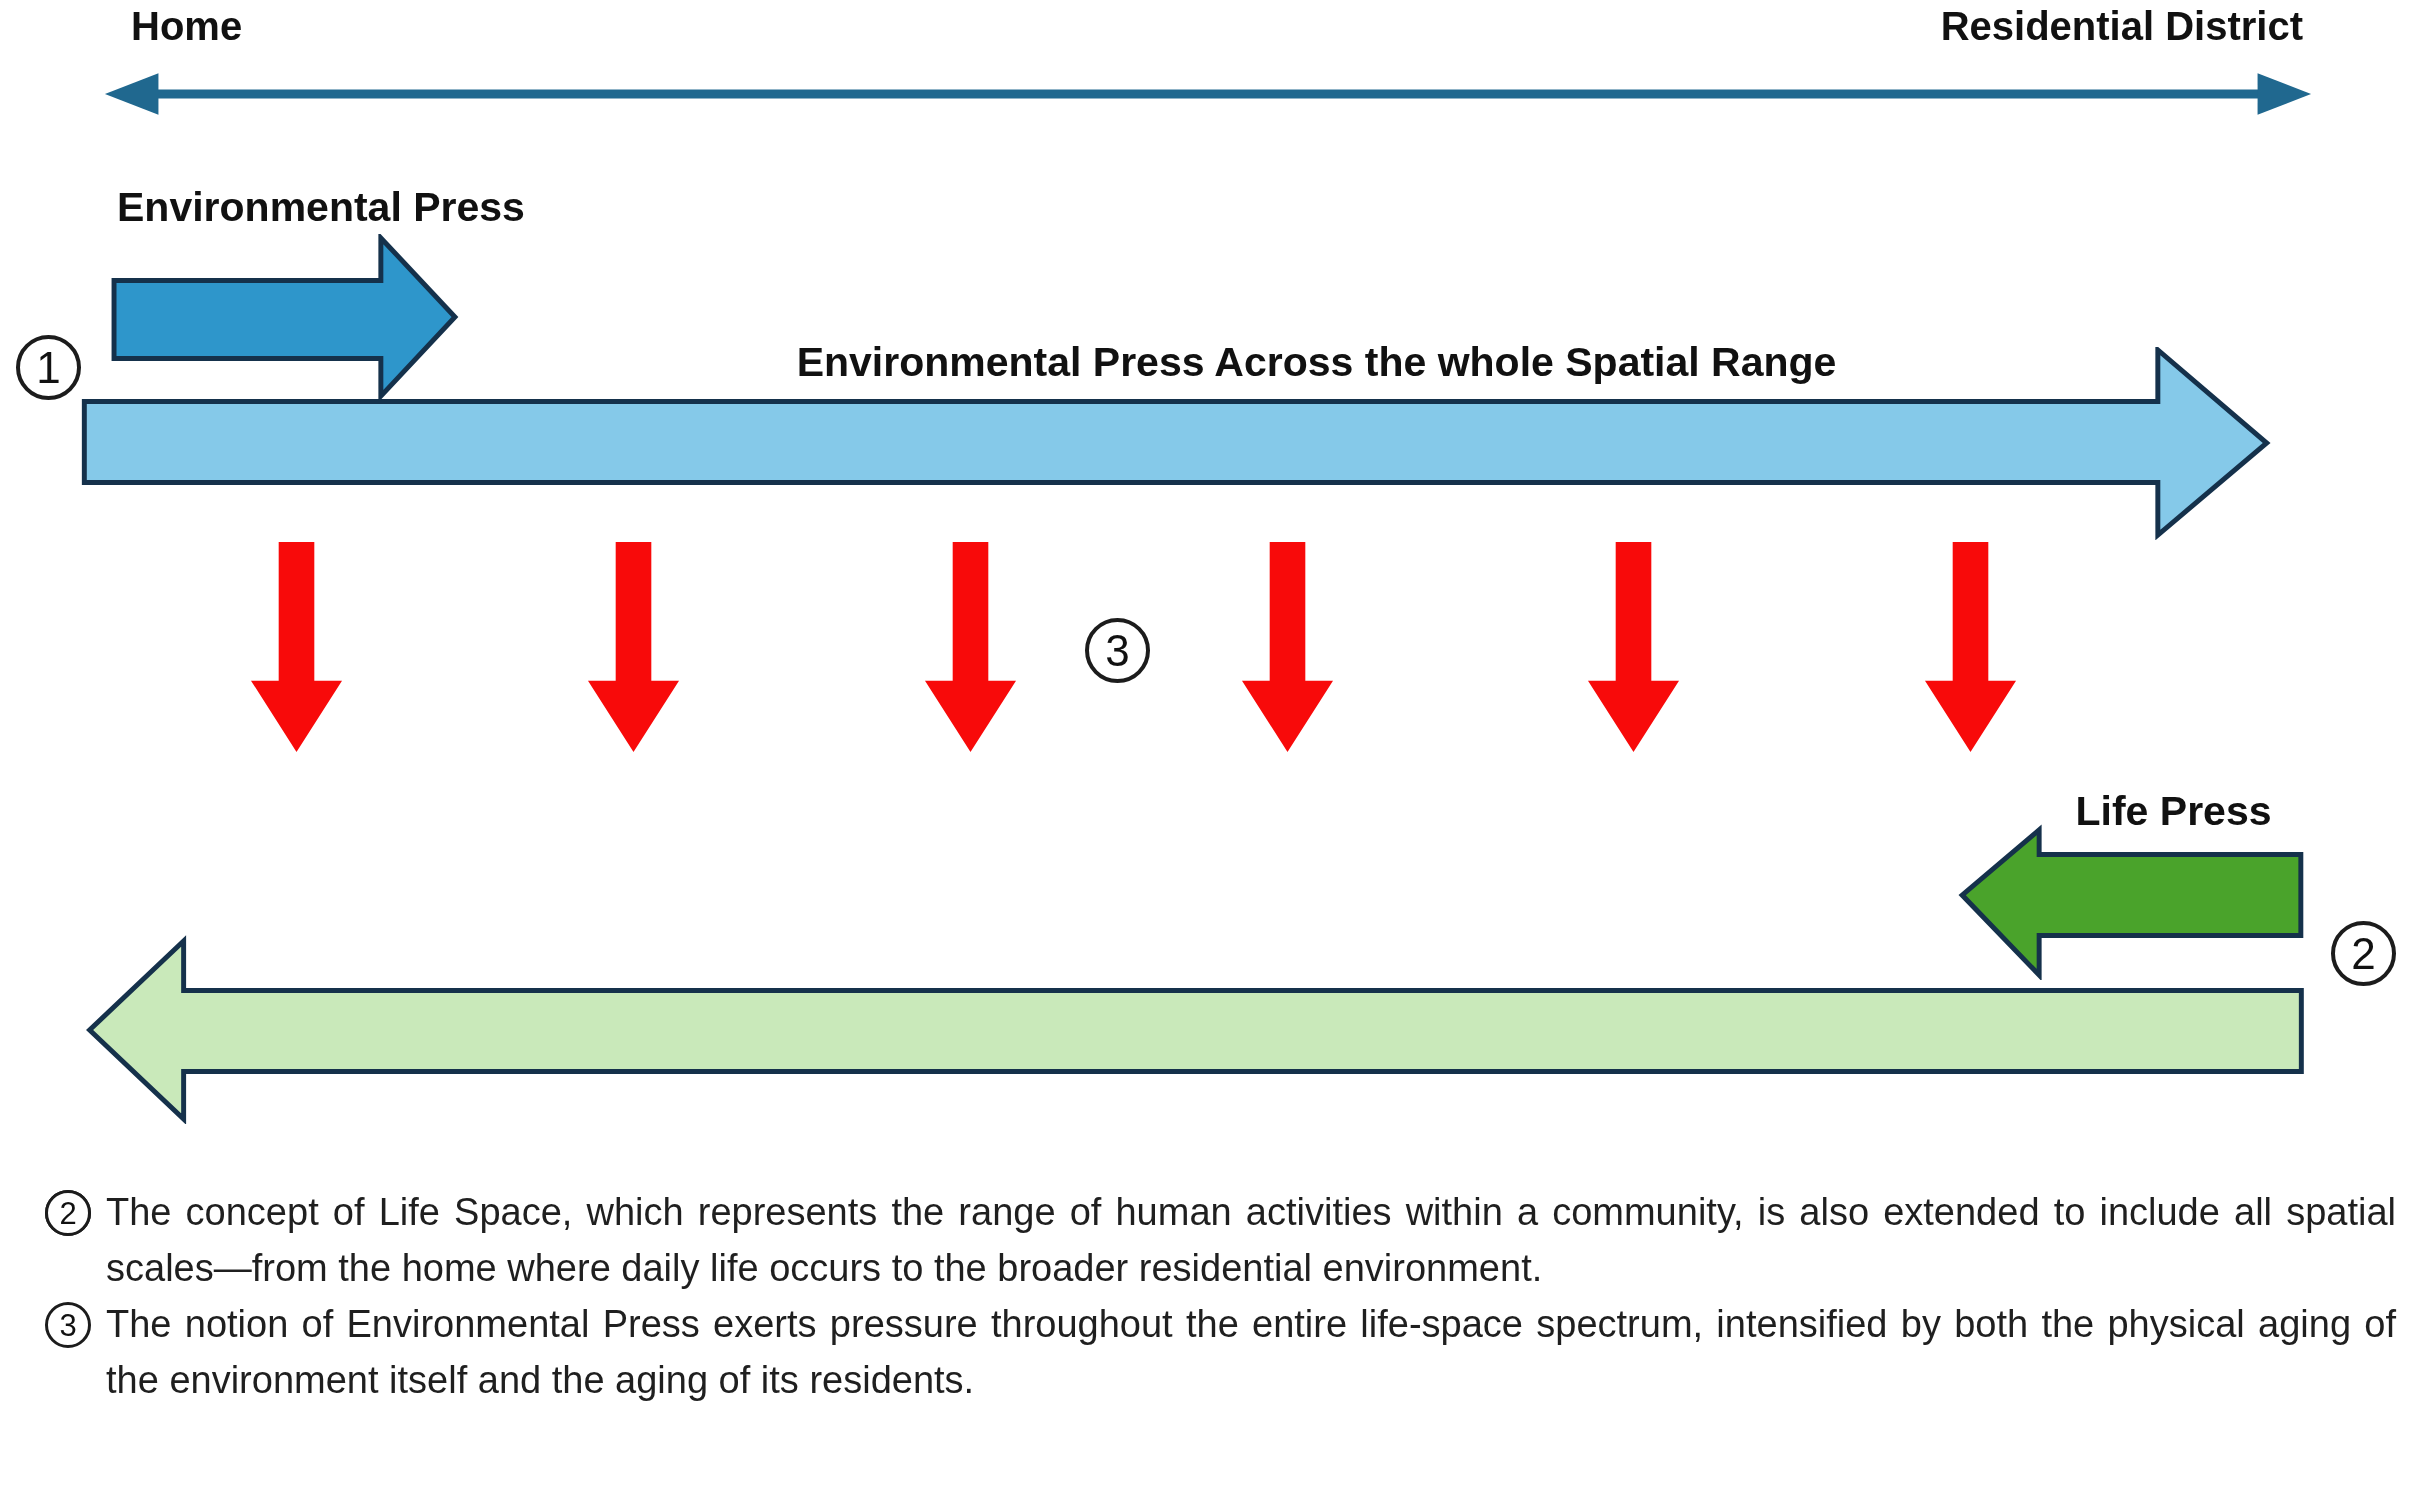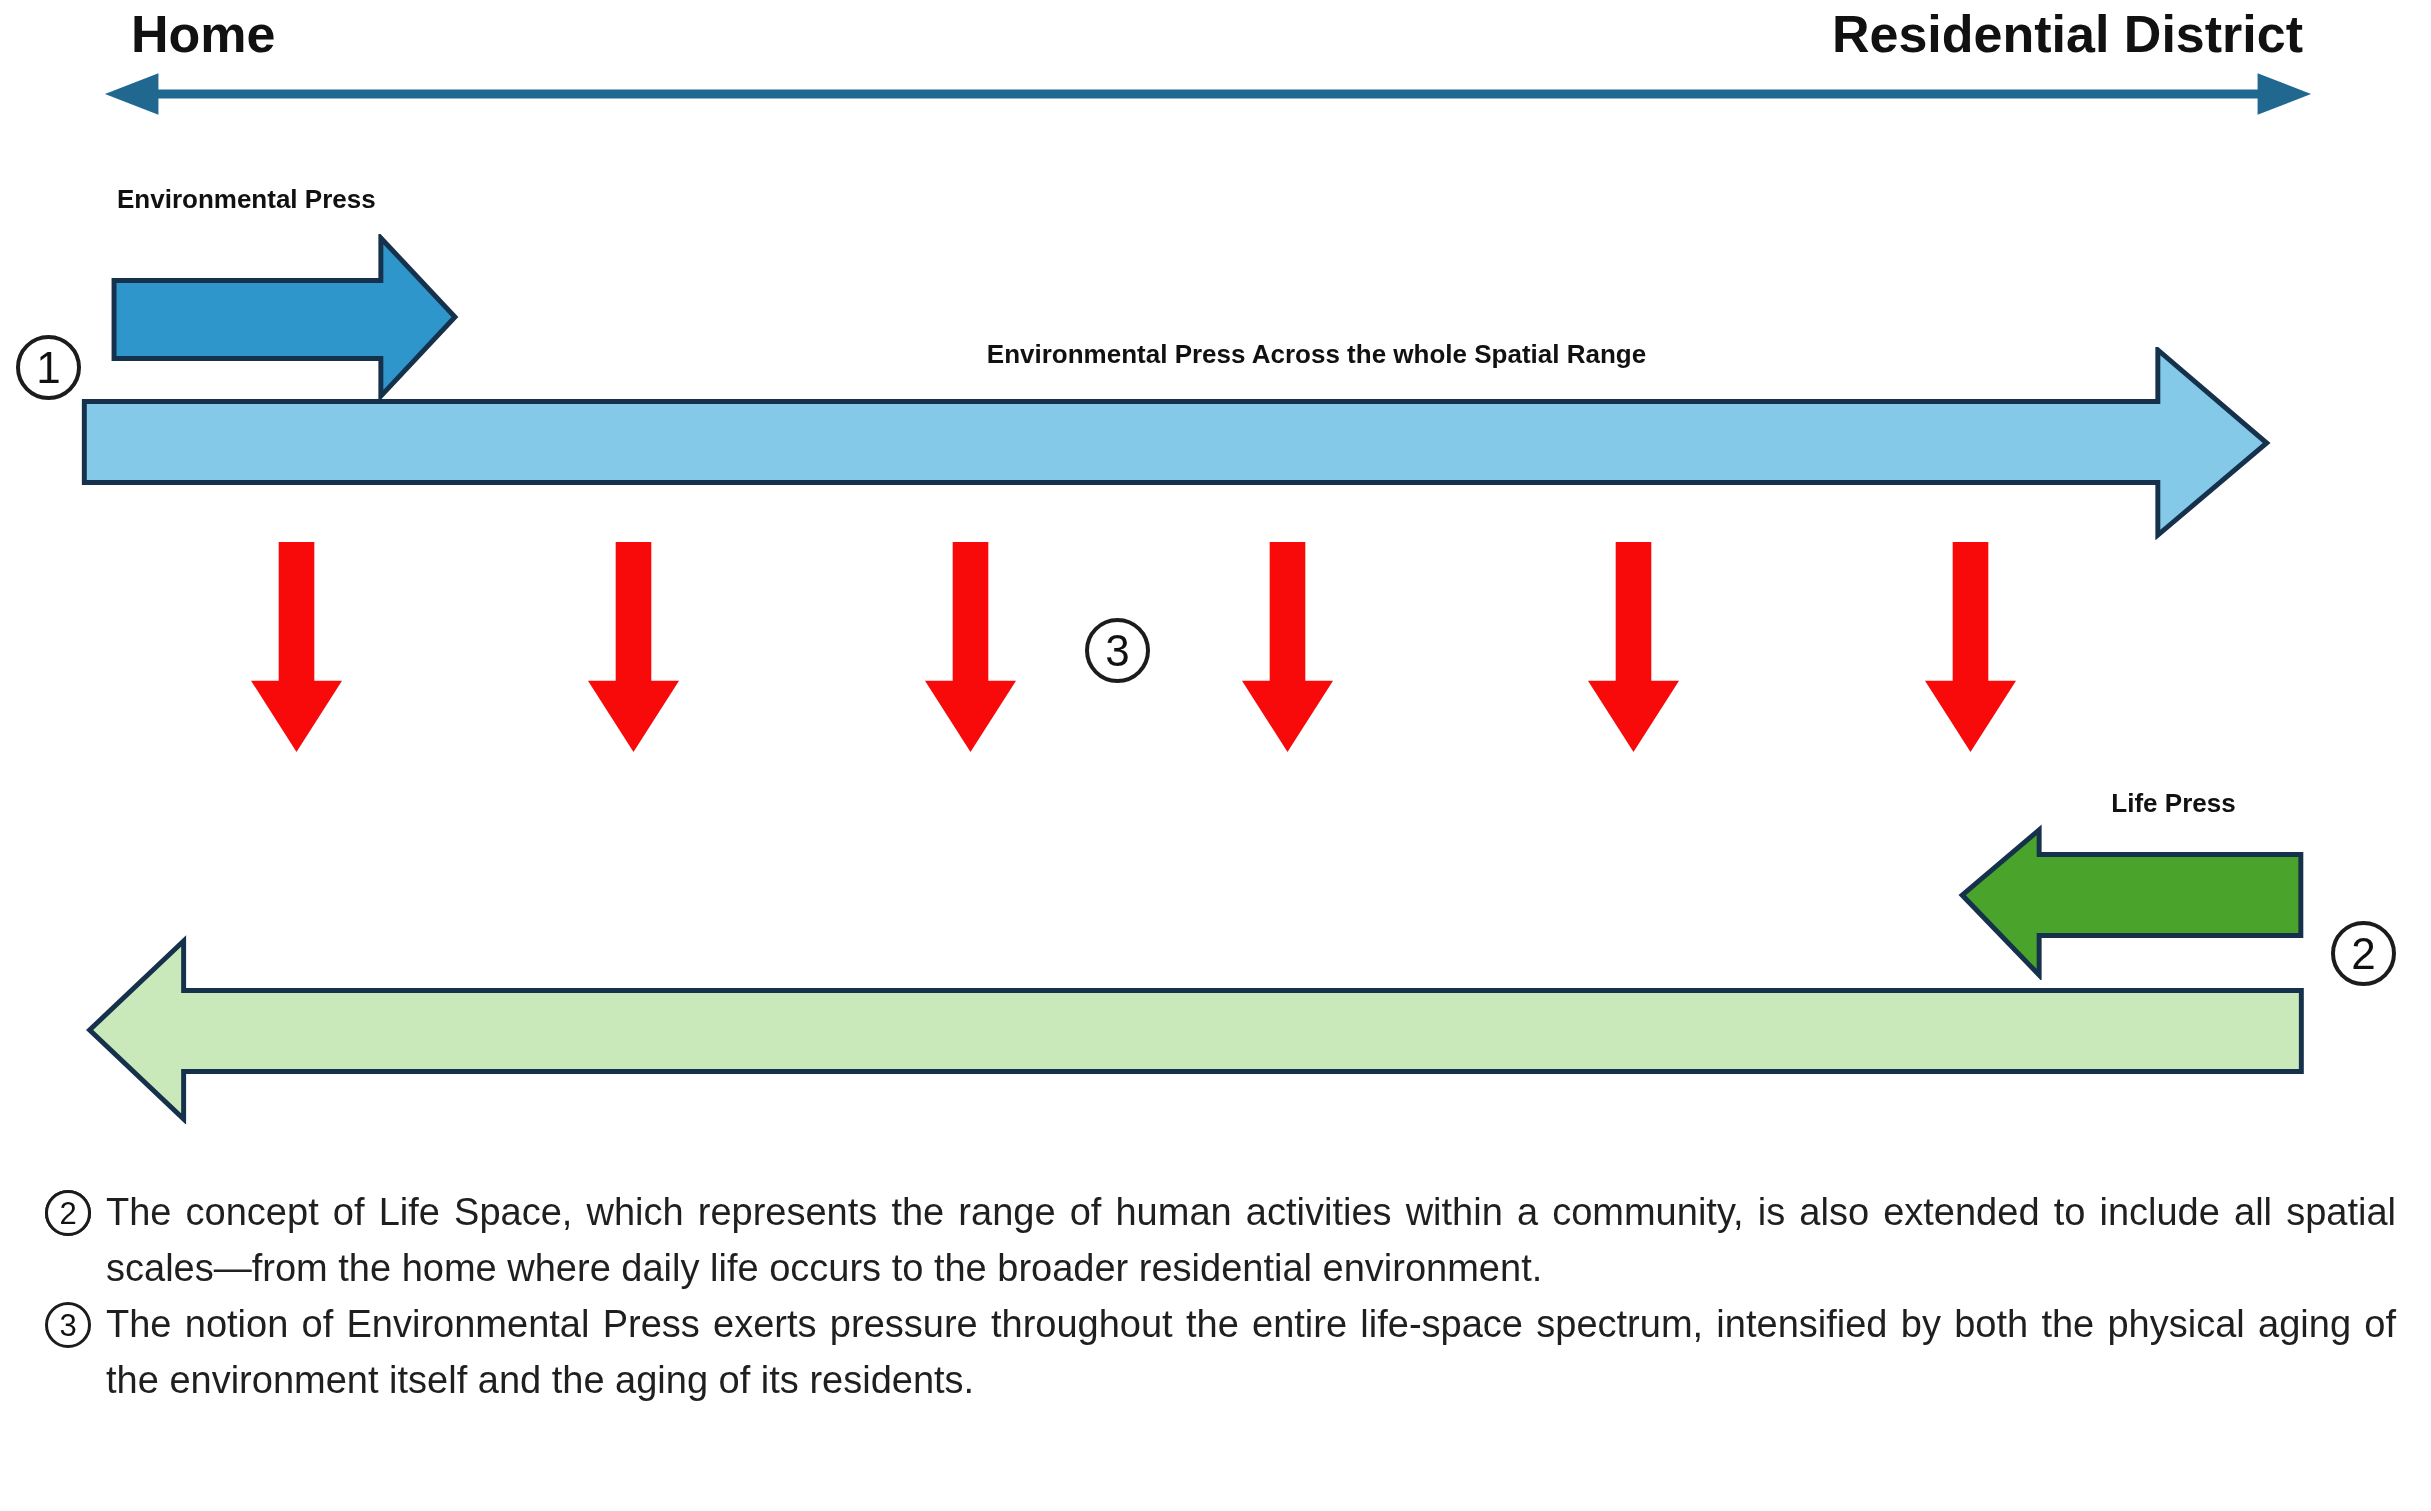--- a/index.html
+++ b/index.html
@@ -7,26 +7,26 @@
     position: relative;
     width: 2432px;
     height: 1512px;
     background: #ffffff;
     font-family: "Liberation Sans", sans-serif;
     color: var(--text, #1e1e1e);
     overflow: hidden;
   }
 
   
-  .h-label { position: absolute; top: 4px; font-size: 52px; font-weight: 700; color: #111; letter-spacing: 0; }
+  .h-label { position: absolute; top: 4px; font-size: 40px; font-weight: 700; color: #111; letter-spacing: 0; }
   .h-left  { left: 131px; }
   .h-right { right: 129px; }
 
   
-  .arrow-label { position: absolute; font-size: 26px; font-weight: 700; color: #111; white-space: nowrap; }
+  .arrow-label { position: absolute; font-size: 41px; font-weight: 700; color: #111; white-space: nowrap; }
   .centered { text-align: center; white-space: nowrap; }
 
   
   .badge {
     position: absolute; box-sizing: border-box;
     width: 65px; height: 65px;
     border: 4px solid #1c1c1c; border-radius: 50%;
     display: flex; align-items: center; justify-content: center;
     font-size: 44px; font-weight: 400; color: #111;
     background: #fff;

